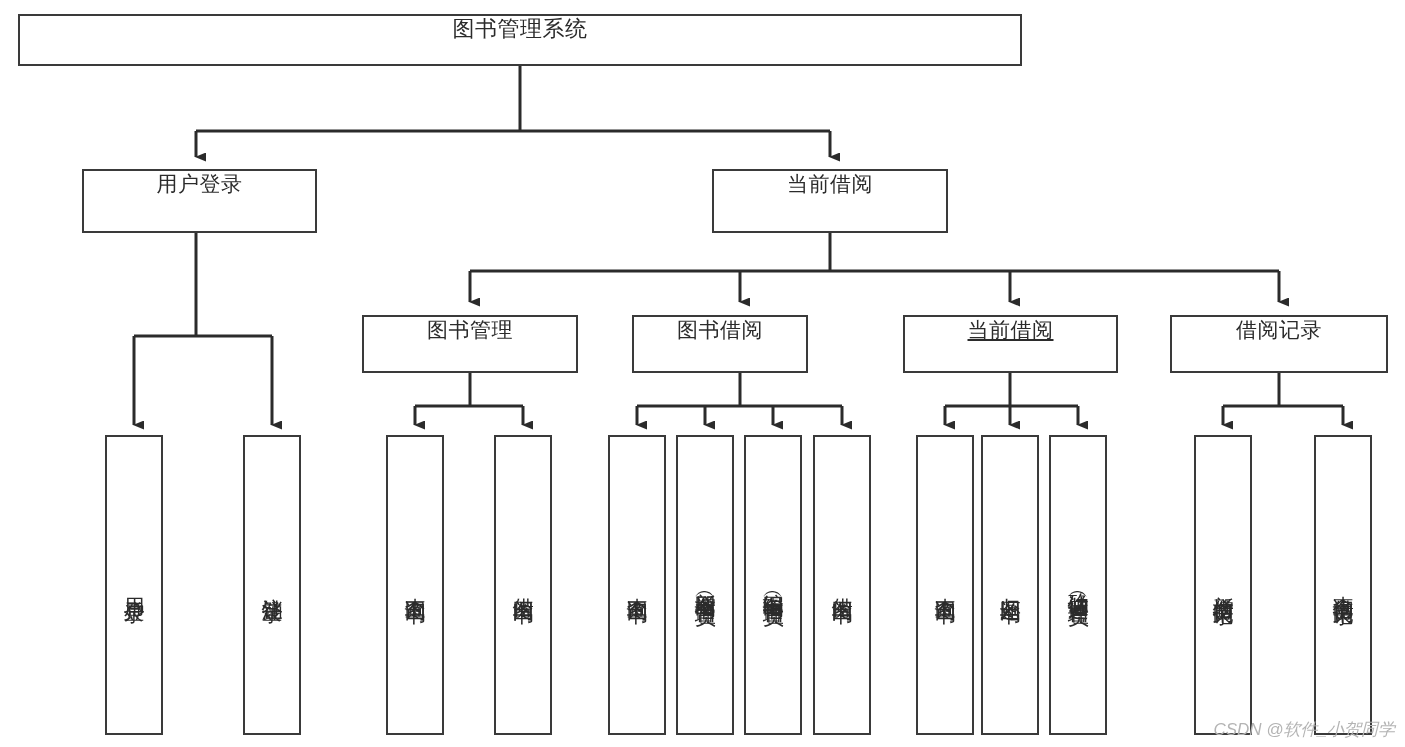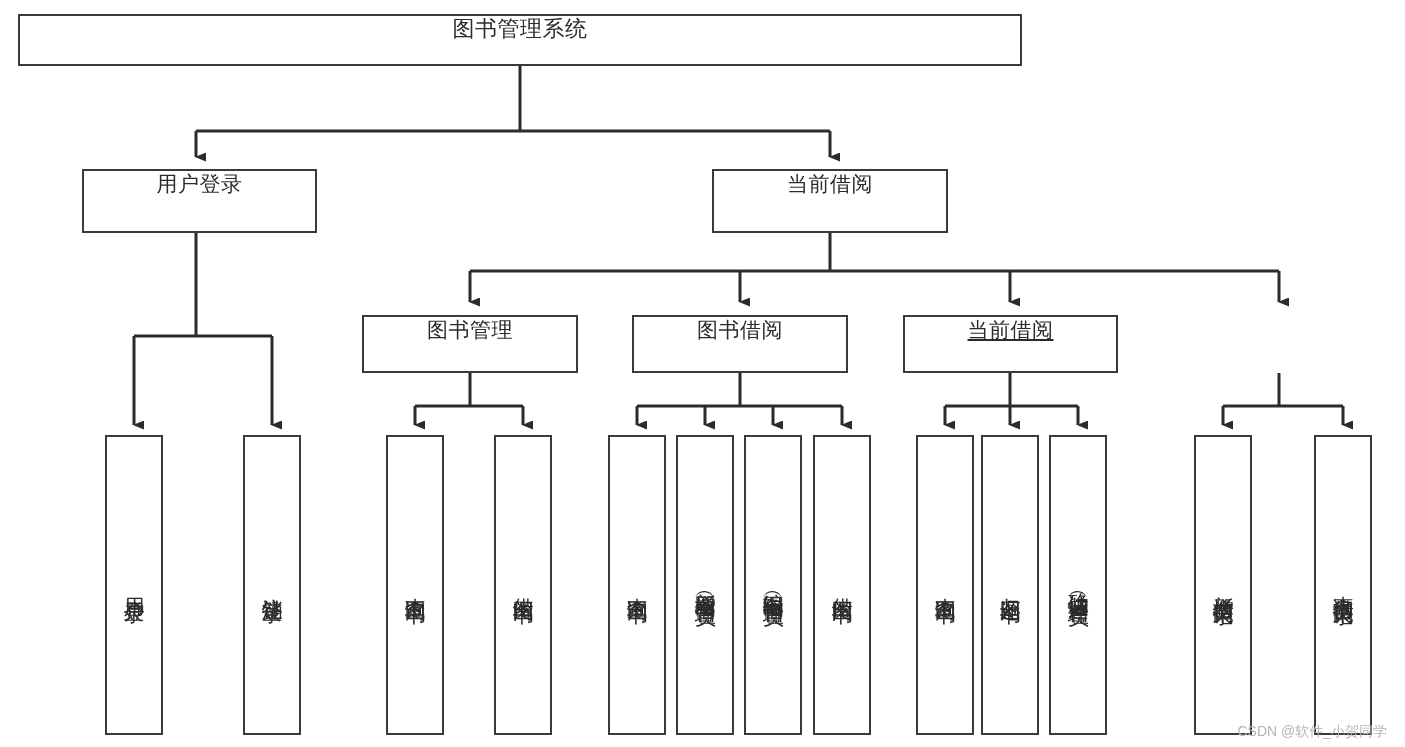--- a/index.html
+++ b/index.html
@@ -52,26 +52,27 @@
     writing-mode: vertical-rl;
     text-orientation: upright;
     font-size: 21px;
     line-height: 1.35;
     letter-spacing: 2px;
     white-space: nowrap;
     text-align: center;
   }
   .watermark {
     position: absolute;
-    right: 18px;
+    right: 10px;
     bottom: 6px;
-    font-size: 14px;
+    font-size: 17px;
     color: #b4b4b4;
     white-space: nowrap;
     user-select: none;
+    font-style: italic;
   }
 </style>
 </head>
 <body>
 
 <div id="diagram-root">
 
   <svg id="diagram-svg" viewBox="0 0 1405 747">
     <defs>
       <marker id="arrowhead" markerWidth="9" markerHeight="11" refX="4.5" refY="10" orient="auto" markerUnits="userSpaceOnUse">
@@ -144,26 +145,29 @@
   <div class="node-box" style="left:82px; top:169px; width:235px; height:64px;">
     <span class="node-label-h">用户登录</span>
   </div>
   <div class="node-box" style="left:712px; top:169px; width:236px; height:64px;">
     <span class="node-label-h">当前借阅</span>
   </div>
 
   <div class="node-box" style="left:362px; top:315px; width:216px; height:58px;">
     <span class="node-label-h">图书管理</span>
   </div>
-  <div class="node-box" style="left:632px; top:315px; width:216px; height:58px;">
+  <div class="node-box" style="left:632px; top:315px; width:176px; height:58px;">
     <span class="node-label-h">图书借阅</span>
   </div>
   <div class="node-box" style="left:903px; top:315px; width:215px; height:58px;text-decoration:underline;">
     <span class="node-label-h">当前借阅</span>
   </div>
+  <div class="node-box" style="left:1170px; top:315px; width:218px; height:58px;">
+    <span class="node-label-h">借阅记录</span>
+  </div>
 
   <div class="node-box leaf" style="left:105px; top:435px; width:58px; height:300px;">
     <span class="node-label-v">用户登录</span>
   </div>
   <div class="node-box leaf" style="left:243px; top:435px; width:58px; height:300px;">
     <span class="node-label-v">注销登录</span>
   </div>
 
   <div class="node-box leaf" style="left:386px; top:435px; width:58px; height:300px;">
     <span class="node-label-v">查询图书</span>

